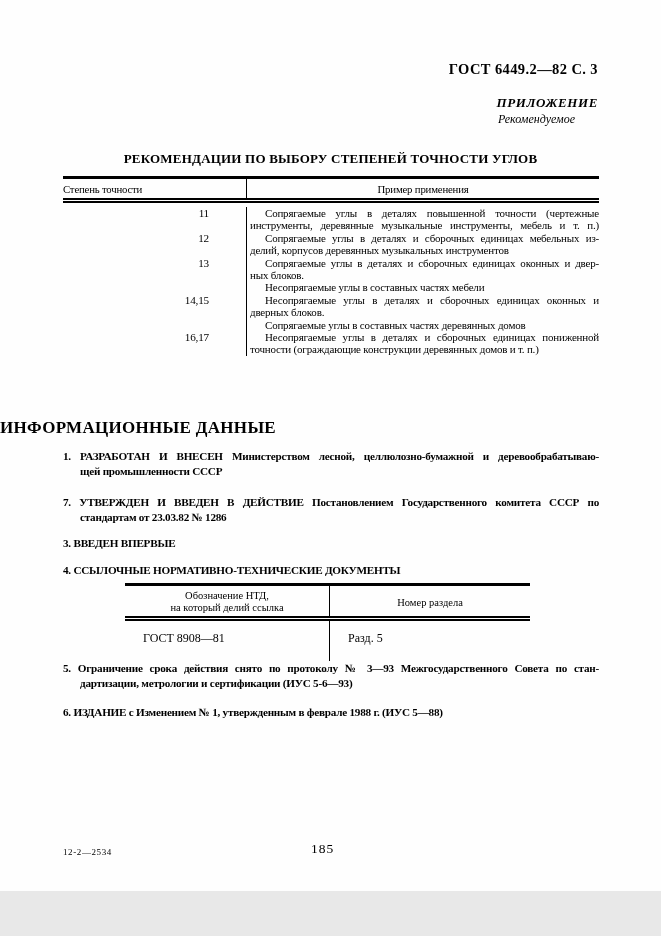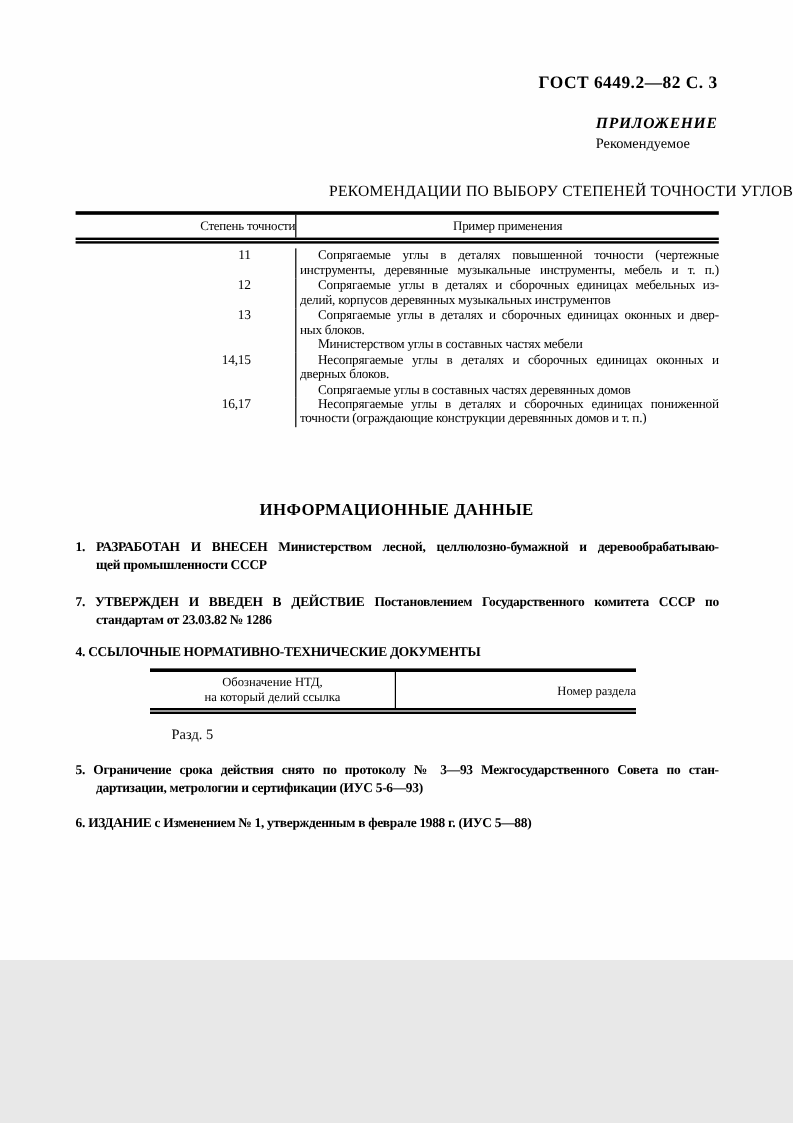--- a/index.html
+++ b/index.html
@@ -1,70 +1,70 @@
 <!DOCTYPE html>
 <html><head>
 <meta charset="utf-8">
 <style>
   html,body { margin:0; padding:0; background:#e8e8e8; }
   .page {
-    position:relative; width:661px; height:800px; margin:0 auto;
+    position:relative; width:661px; height:891px; margin:0 auto;
     background:#fefefe; color:#000;
     font-family:"Liberation Serif", serif;
     overflow:hidden;
   }
 
   
   .doc-header { position:absolute; top:61px; right:63px; text-align:right; }
   .gost-num { font-weight:bold; font-size:14.5px; letter-spacing:0.4px; white-space:nowrap; }
   .annex { margin-top:17px; font-weight:bold; font-style:italic; font-size:13px; letter-spacing:0.6px; }
-  .annex-sub { font-size:12px; padding-right:23px; margin-top:1px; }
+  .annex-sub { font-style:italic; font-size:12px; padding-right:23px; margin-top:1px; }
 
   
-  .doc-title { position:absolute; top:151px; left:0; width:100%; text-align:right;
-               font-weight:normal; font-size:13px; letter-spacing:0.2px; }
+  .doc-title { position:absolute; top:151px; left:0; width:100%; text-align:center;
+               font-weight:bold; font-size:13px; letter-spacing:0.2px; }
 
   
   .main-table { position:absolute; top:176px; left:63px; width:536px;
                 border-top:3px solid #000; font-size:11px; letter-spacing:-0.2px; }
   .mt-header { display:flex; border-bottom:5px double #000; }
   .mt-h-deg { width:184px; box-sizing:border-box; border-right:1.5px solid #000;
-              text-align:right; font-size:10.8px; padding:4px 0 3px; }
+              text-align:left; font-size:10.8px; padding:4px 0 3px; }
   .mt-h-ex { flex:1; text-align:center; font-size:10.8px; padding:4px 0 3px; }
   .mt-body { padding-top:4px; }
   .trow { display:flex; }
   .t-deg { width:184px; box-sizing:border-box; border-right:1.5px solid #000;
            text-align:right; padding-right:37px; line-height:12.4px; font-size:11.2px; }
   .t-ex { flex:1; padding-left:3px; line-height:12.4px; }
   .ln { display:block; }
   .ind { text-indent:15px; }
   .just { text-align:justify; text-align-last:justify; }
 
   
-  .info-title { position:absolute; top:418px; left:0; width:100%; text-align:center;
-                font-weight:bold; font-size:14px; letter-spacing:0.3px; }
+  .info-title { position:absolute; top:418px; left:0; width:100%; text-align:left;
+                font-weight:bold; font-size:17px; letter-spacing:0.3px; }
   .info-body { position:absolute; top:449px; left:63px; width:536px;
                font-weight:bold; font-size:11.2px; line-height:15px; letter-spacing:-0.25px; }
   .info-item { margin:0; padding-left:17px; }
   .iln { display:block; }
   .first { text-indent:-17px; }
   .jfull { text-align:justify; text-align-last:justify; }
   .gap-a { margin-top:16px; }
   .gap-b { margin-top:11px; }
   .gap-c { margin-top:12px; }
   .gap-d { margin-top:0; }
   .gap-e { margin-top:14px; }
 
   
   .ref-table { margin:5px 0 0 62px; width:405px; border-top:3px solid #000;
                font-weight:normal; letter-spacing:0; }
   .rt-header { display:flex; border-bottom:5px double #000; }
   .rt-h-left { width:205px; box-sizing:border-box; border-right:1.5px solid #000;
                text-align:center; font-size:10.5px; line-height:11.5px; padding:4px 0 3px; }
-  .rt-h-right { flex:1; text-align:right; font-size:10.5px; padding-top:9px; }
+  .rt-h-right { flex:1; text-align:center; font-size:10.5px; padding-top:9px; }
   .rt-hl { display:block; }
   .rt-row { display:flex; height:40px; }
   .rt-left { width:205px; box-sizing:border-box; border-right:1.5px solid #000;
              padding:10px 0 0 18px; font-size:12px; }
   .rt-right { flex:1; padding:10px 0 0 18px; font-size:12px; }
 
   
   .footer-sig { position:absolute; left:63px; top:847px; font-size:9px; letter-spacing:0.6px; }
   .page-num { position:absolute; top:841px; left:0; width:645px; text-align:center;
               font-size:13.5px; letter-spacing:1px; }
@@ -103,21 +103,21 @@
           <span class="ln ind just">Сопрягаемые углы в деталях и сборочных единицах мебельных из-</span>
           <span class="ln">делий, корпусов деревянных музыкальных инструментов</span>
         </div>
       </div>
 
       <div class="trow">
         <div class="t-deg">13</div>
         <div class="t-ex">
           <span class="ln ind just">Сопрягаемые углы в деталях и сборочных единицах оконных и двер-</span>
           <span class="ln">ных блоков.</span>
-          <span class="ln ind">Министерством углы в составных частях мебели</span>
+          <span class="ln ind">Несопрягаемые углы в составных частях мебели</span>
         </div>
       </div>
 
       <div class="trow">
         <div class="t-deg">14,15</div>
         <div class="t-ex">
           <span class="ln ind just">Несопрягаемые углы в деталях и сборочных единицах оконных и</span>
           <span class="ln">дверных блоков.</span>
           <span class="ln ind">Сопрягаемые углы в составных частях деревянных домов</span>
         </div>
@@ -141,34 +141,38 @@
     <p class="info-item">
       <span class="iln first jfull">1. РАЗРАБОТАН И ВНЕСЕН Министерством лесной, целлюлозно-бумажной и деревообрабатываю-</span>
       <span class="iln">щей промышленности СССР</span>
     </p>
 
     <p class="info-item gap-a">
       <span class="iln first jfull">7. УТВЕРЖДЕН И ВВЕДЕН В ДЕЙСТВИЕ Постановлением Государственного комитета СССР по</span>
       <span class="iln">стандартам от 23.03.82 № 1286</span>
     </p>
 
+    <p class="info-item gap-b">
+      <span class="iln first">3. ВВЕДЕН ВПЕРВЫЕ</span>
+    </p>
 
     <p class="info-item gap-c">
       <span class="iln first">4. ССЫЛОЧНЫЕ НОРМАТИВНО-ТЕХНИЧЕСКИЕ ДОКУМЕНТЫ</span>
     </p>
 
     <div class="ref-table">
       <div class="rt-header">
         <div class="rt-h-left">
           <span class="rt-hl">Обозначение НТД,</span>
           <span class="rt-hl">на который делий ссылка</span>
         </div>
         <div class="rt-h-right">Номер раздела</div>
       </div>
       <div class="rt-row">
+        <div class="rt-left">ГОСТ 8908—81</div>
         <div class="rt-right">Разд. 5</div>
       </div>
     </div>
 
     <p class="info-item gap-d">
       <span class="iln first jfull">5. Ограничение срока действия снято по протоколу № 3—93 Межгосударственного Совета по стан-</span>
       <span class="iln">дартизации, метрологии и сертификации (ИУС 5-6—93)</span>
     </p>
 
     <p class="info-item gap-e">

